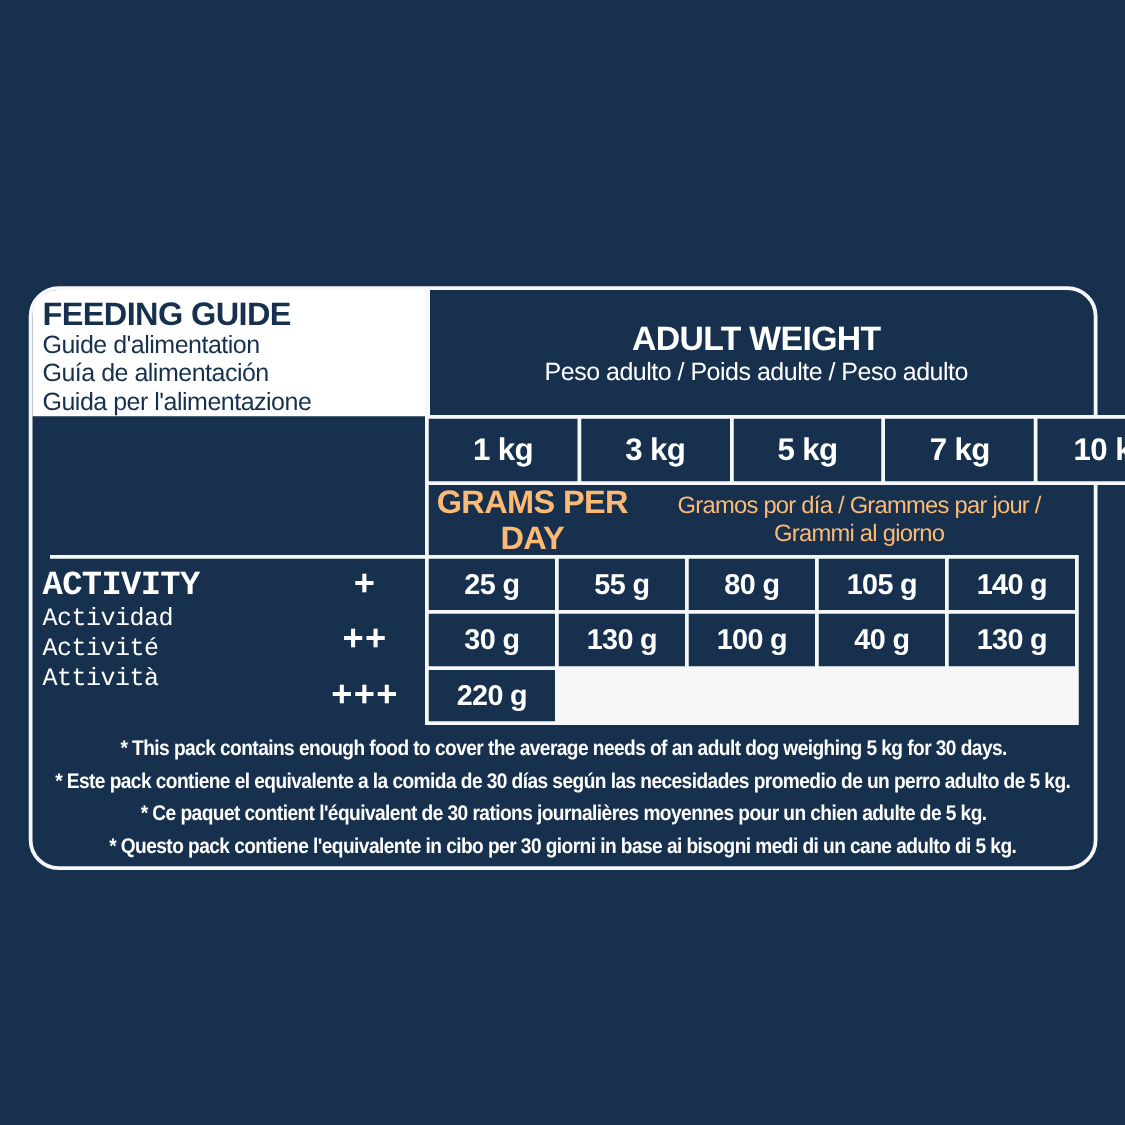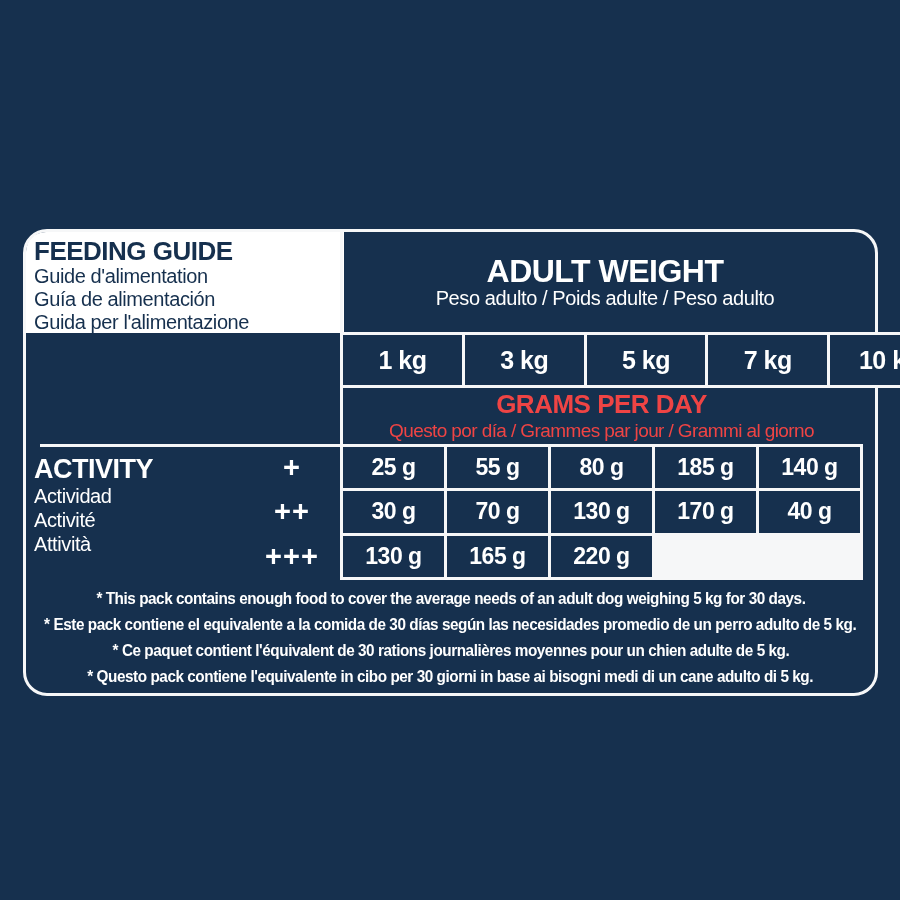--- a/index.html
+++ b/index.html
@@ -36,41 +36,41 @@
   .divider-v{
     position:absolute;left:314px;top:0;width:3px;height:348px;background:#f6f7f8;
   }
 
   
   .aw-block{
     position:absolute;left:317px;top:0;width:524px;height:101px;
     display:flex;flex-direction:column;justify-content:center;align-items:center;
     color:#ffffff;text-align:center;
   }
-  .aw-title{font-size:32px;font-weight:bold;letter-spacing:-0.5px;line-height:30px;}
+  .aw-title{font-size:27px;font-weight:bold;letter-spacing:-0.5px;line-height:30px;}
   .aw-sub{font-size:20px;line-height:24px;letter-spacing:-0.4px;}
 
   
   .weights-grid{
     position:absolute;left:314px;top:100px;width:612px;height:56px;
     background:#f6f7f8;
     display:grid;grid-template-columns:repeat(5,1fr);gap:3px;
     padding:3px;box-sizing:border-box;
   }
   .weights-grid .cell{
     background:#16304e;color:#ffffff;
     display:flex;align-items:center;justify-content:center;
     font-size:25px;font-weight:bold;letter-spacing:-0.5px;
   }
 
   
   .gpd-block{
     position:absolute;left:314px;top:156px;width:523px;height:56px;
-    display:flex;flex-direction:column;justify-content:center;align-items:center;
-    color:#ef4444;text-align:center;
+    display:flex;flex-direction:row;justify-content:center;align-items:center;
+    color:#fdba74;text-align:center;
   }
   .gpd-title{font-size:26px;font-weight:bold;letter-spacing:-0.5px;line-height:29px;}
   .gpd-sub{font-size:19px;line-height:23px;letter-spacing:-0.6px;}
 
   
   .data-grid{
     position:absolute;left:314px;top:212px;width:523px;height:136px;
     background:#f6f7f8;
     display:grid;grid-template-columns:repeat(5,1fr);grid-template-rows:repeat(3,1fr);gap:3px;
     padding:3px;box-sizing:border-box;
@@ -79,21 +79,21 @@
     background:#16304e;color:#ffffff;
     display:flex;align-items:center;justify-content:center;
     font-size:23px;font-weight:bold;letter-spacing:-0.5px;
   }
 
   
   .act-sep{
     position:absolute;left:14px;top:212px;width:300px;height:3px;background:#f6f7f8;
   }
   .act-block{
-    position:absolute;left:8px;top:222px;color:#ffffff;
+    position:absolute;left:8px;top:222px;color:#ffffff;font-family:Liberation Mono, monospace;
   }
   .act-title{font-size:27px;font-weight:bold;letter-spacing:-0.5px;line-height:30px;}
   .act-sub{font-size:20px;line-height:24px;letter-spacing:-0.4px;}
   .plus{
     position:absolute;left:228px;width:76px;height:41px;
     color:#ffffff;font-size:29px;font-weight:bold;
     display:flex;align-items:center;justify-content:center;letter-spacing:1px;
   }
   .plus.r1{top:215px;}
   .plus.r2{top:259px;}
@@ -135,47 +135,45 @@
     <div class="weights-grid">
       <div class="cell">1 kg</div>
       <div class="cell">3 kg</div>
       <div class="cell">5 kg</div>
       <div class="cell">7 kg</div>
       <div class="cell">10 kg</div>
     </div>
 
     <div class="gpd-block">
       <div class="gpd-title">GRAMS PER DAY</div>
-      <div class="gpd-sub">Questo por día / Grammes par jour / Grammi al giorno</div>
+      <div class="gpd-sub">Gramos por día / Grammes par jour / Grammi al giorno</div>
     </div>
 
     <div class="act-sep"></div>
     <div class="act-block">
       <div class="act-title">ACTIVITY</div>
       <div class="act-sub">Actividad</div>
       <div class="act-sub">Activité</div>
       <div class="act-sub">Attività</div>
     </div>
     <div class="plus r1">+</div>
     <div class="plus r2">++</div>
     <div class="plus r3">+++</div>
 
     <div class="data-grid">
       <div class="cell">25 g</div>
       <div class="cell">55 g</div>
       <div class="cell">80 g</div>
-      <div class="cell">185 g</div>
+      <div class="cell">105 g</div>
       <div class="cell">140 g</div>
       <div class="cell">30 g</div>
-      <div class="cell">70 g</div>
       <div class="cell">130 g</div>
-      <div class="cell">170 g</div>
+      <div class="cell">100 g</div>
       <div class="cell">40 g</div>
       <div class="cell">130 g</div>
-      <div class="cell">165 g</div>
       <div class="cell">220 g</div>
     </div>
 
     <div class="footnotes">
       <span class="footnote">* This pack contains enough food to cover the average needs of an adult dog weighing 5 kg for 30 days.</span>
       <span class="footnote">* Este pack contiene el equivalente a la comida de 30 días según las necesidades promedio de un perro adulto de 5 kg.</span>
       <span class="footnote">* Ce paquet contient l'équivalent de 30 rations journalières moyennes pour un chien adulte de 5 kg.</span>
       <span class="footnote">* Questo pack contiene l'equivalente in cibo per 30 giorni in base ai bisogni medi di un cane adulto di 5 kg.</span>
     </div>
 

